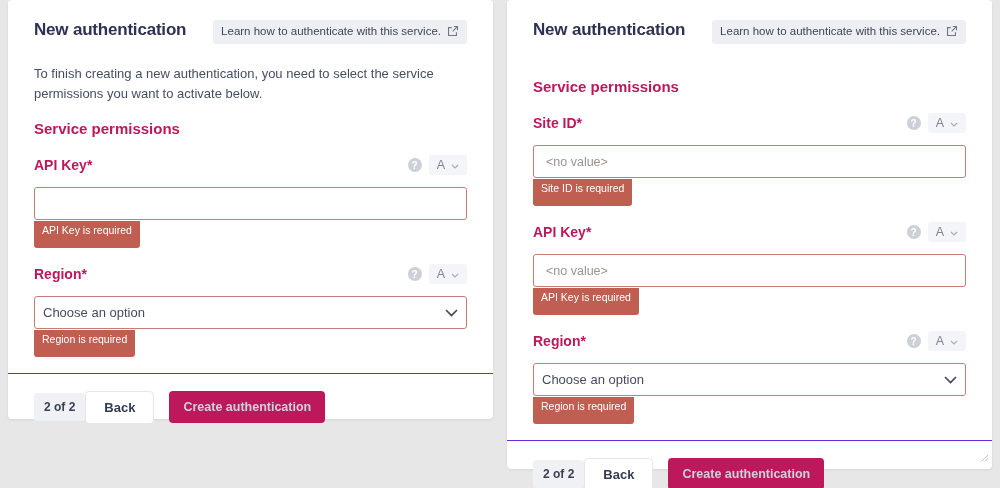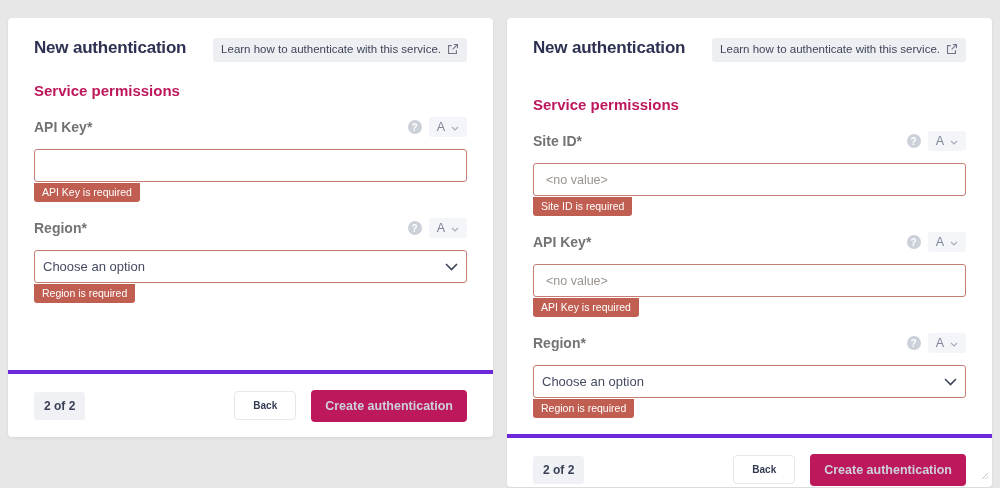--- a/index.html
+++ b/index.html
@@ -5,21 +5,21 @@
   * { box-sizing: border-box; margin: 0; padding: 0; }
   html, body { width: 1000px; height: 488px; }
   body {
     position: relative;
     background: #e7e7e7;
     font-family: "Liberation Sans", sans-serif;
     overflow: hidden;
   }
   .card {
     position: absolute;
-    top: 18px;
+    top: 0;
     width: 485px;
     background: #ffffff;
     border-radius: 4px;
     box-shadow: 0 1px 3px rgba(0,0,0,0.08);
     display: flex;
     flex-direction: column;
   }
   .card-left  { left: 8px;   height: 419px; }
   .card-right { left: 507px; height: 469px; }
   .card-body { padding: 20px 26px 0; flex: 1; display: flex; flex-direction: column; }
@@ -33,21 +33,21 @@
     padding: 5px 8px; font-size: 11.5px; color: #3f4659;
     font-family: inherit; cursor: pointer; white-space: nowrap;
   }
   .learn-btn svg { flex: 0 0 auto; }
 
   .desc { font-size: 13px; color: #474e63; line-height: 1.55; margin-bottom: 16px; max-width: 445px; }
   .section-heading { font-size: 15px; font-weight: bold; color: #be185d; margin-bottom: 18px; }
 
   .field { margin-bottom: 16px; }
   .label-row { display: flex; justify-content: space-between; align-items: center; margin-bottom: 12px; }
-  .field-label { color: #737373; font-weight: bold; font-size: 14px; }
+  .field-label { color: #be185d; font-weight: bold; font-size: 14px; }
   .icons { display: flex; align-items: center; gap: 7px; }
   .help-icon {
     width: 14px; height: 14px; border-radius: 50%;
     background: #ccd0d8; color: #ffffff; font-size: 10px; font-weight: bold;
     display: flex; align-items: center; justify-content: center; cursor: pointer;
   }
   .type-box {
     display: inline-flex; align-items: center; gap: 6px;
     background: #f4f5f8; border-radius: 3px; padding: 3px 8px;
     color: #7d8597; font-size: 12.5px; cursor: pointer; border: none; font-family: inherit;
@@ -57,36 +57,36 @@
     height: 33px; display: flex; align-items: center; padding: 0 12px;
     font-size: 12.5px; color: #9b948e; cursor: text;
   }
   .select-input {
     border: 1px solid #c67e74; border-radius: 3px; background: #fff;
     height: 33px; display: flex; align-items: center; justify-content: space-between;
     padding: 0 8px; font-size: 13px; color: #454c61; cursor: pointer;
   }
   .error-badge {
     display: inline-block; background: #c05e52; color: #ffffff;
-    font-size: 10.5px; padding: 3px 8px 4px; border-radius: 0 0 3px 3px;
+    font-size: 10.5px; padding: 3px 8px 12px; border-radius: 0 0 3px 3px;
   }
 
   .card-footer {
-    margin-top: auto; border-top: 4px solid #6d28d9;
+    margin-top: auto; border-top: 1px solid #6d28d9;
     height: 67px; flex: 0 0 auto; padding: 0 26px;
-    display: flex; align-items: center; justify-content: space-between;
+    display: flex; align-items: center; justify-content: flex-start;
   }
   .step-badge {
     background: #f0f1f4; border-radius: 3px; padding: 7px 10px;
     font-size: 12px; font-weight: bold; color: #3a4157;
   }
   .footer-actions { display: flex; align-items: center; gap: 15px; }
   .back-btn {
     background: #ffffff; border: 1px solid #e5e7eb; border-radius: 4px;
-    padding: 8px 18px; font-size: 10px; font-weight: bold; color: #333b52;
+    padding: 8px 18px; font-size: 13px; font-weight: bold; color: #333b52;
     font-family: inherit; cursor: pointer;
   }
   .create-btn {
     background: #be185d; border: none; border-radius: 4px;
     padding: 9px 14px; font-size: 12.5px; font-weight: bold; color: #ccd1da;
     font-family: inherit; cursor: default;
   }
   .resize-handle { position: absolute; right: 3px; bottom: 3px; }
 </style>
 </head>
@@ -100,20 +100,21 @@
         <span>Learn how to authenticate with this service.</span>
         <span>
           <svg width="12" height="12" viewBox="0 0 14 14" fill="none">
             <path d="M11 8.5V12.2H1.8V3H5.5" stroke="#6f7688" stroke-width="1.3"></path>
             <path d="M8 1.8H12.2V6" stroke="#6f7688" stroke-width="1.3"></path>
             <path d="M12 2L6.6 7.4" stroke="#6f7688" stroke-width="1.3"></path>
           </svg>
         </span>
       </button>
     </div>
+    <div class="desc">To finish creating a new authentication, you need to select the service permissions you want to activate below.</div>
     <div class="section-heading">Service permissions</div>
     <div>
         <div class="field"><div class="label-row">
             <span class="field-label">API Key*</span>
             <span class="icons">
               <span class="help-icon">?</span>
               <button class="type-box">
                 <span>A</span>
                 <span><svg width="8" height="5" viewBox="0 0 8 5" fill="none">
                     <path d="M1 1L4 4L7 1" stroke="#a7adba" stroke-width="1.2"></path>

